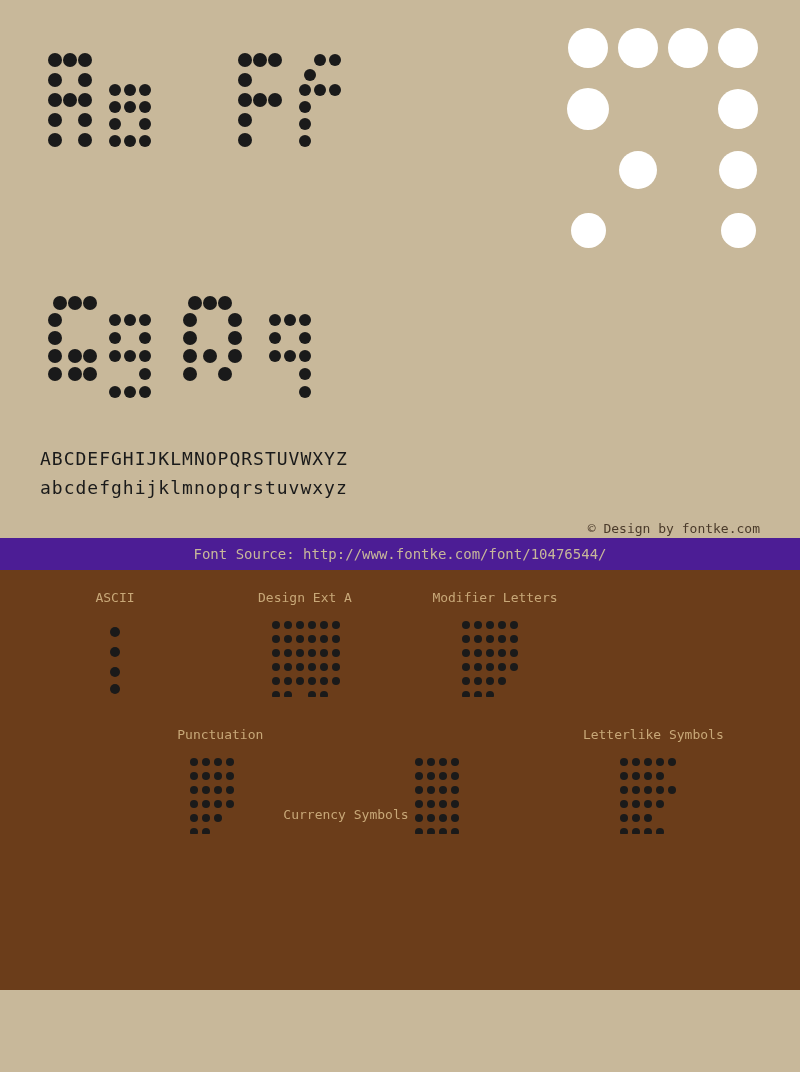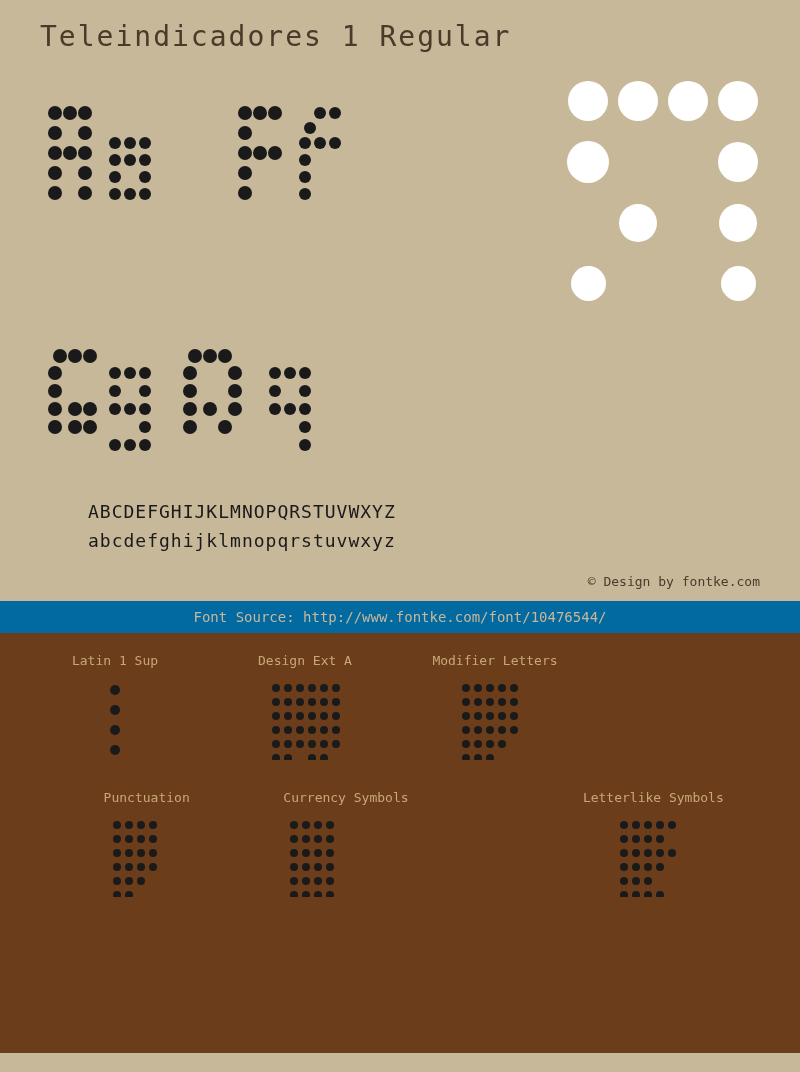--- a/index.html
+++ b/index.html
@@ -33,42 +33,41 @@
       display: flex;
       gap: 30px;
       align-items: flex-start;
       flex: 1;
     }
 
     
     .alpha-section {
       padding: 10px 40px;
       background: #c8b89a;
-      margin-left: 48px;
     }
 
     .alpha-row {
       font-family: monospace;
       font-size: 18px;
       color: #1a1a1a;
       letter-spacing: 1px;
       margin-bottom: 8px;
     }
 
     .copyright-row {
       text-align: right;
       font-size: 13px;
       color: #4a3a2a;
-      padding: 5px 40px 12px 0;
+      padding: 5px 40px 2px 0;
       background: #c8b89a;
     }
 
     
     .source-bar {
-      background: #0369a1;
+      background: #4c1d95;
       color: #c8b89a;
       text-align: center;
       padding: 8px;
       font-size: 14px;
     }
 
     .glyphs-section {
       background: #6b3d1a;
       padding: 20px 30px 30px 30px;
       min-height: 420px;
@@ -113,21 +112,20 @@
       display: flex;
       flex-direction: column;
       align-items: center;
     }
 
   </style>
 </head>
 <body>
 
 <div class="preview-section">
-  <div class="font-title">Teleindicadores 1  Regular</div>
 
   <div class="big-letters-row">
     <div class="letter-display">
 
       <svg width="160" height="130">
 
         <circle cx="15" cy="40" r="7" fill="#1a1a1a"></circle>
         <circle cx="30" cy="40" r="7" fill="#1a1a1a"></circle>
         <circle cx="45" cy="40" r="7" fill="#1a1a1a"></circle>
         <circle cx="15" cy="60" r="7" fill="#1a1a1a"></circle>
@@ -264,32 +262,32 @@
 </div>
 
 <div class="source-bar">
   <span>Font Source: http://www.fontke.com/font/10476544/</span>
 </div>
 
 <div class="glyphs-section">
 
   <div class="glyph-grid">
 
-
     <div class="glyph-cell">
-      <div class="glyph-label">Latin 1 Sup</div>
+      <div class="glyph-label">ASCII</div>
       <div class="glyph-preview">
         <svg width="30" height="80">
-          <circle cx="15" cy="10" r="5" fill="#1a1a1a"></circle>
-          <circle cx="15" cy="30" r="5" fill="#1a1a1a"></circle>
-          <circle cx="15" cy="50" r="5" fill="#1a1a1a"></circle>
-          <circle cx="15" cy="70" r="5" fill="#1a1a1a"></circle>
-        </svg>
-      </div>
-    </div>
+          <circle cx="15" cy="15" r="5" fill="#1a1a1a"></circle>
+          <circle cx="15" cy="35" r="5" fill="#1a1a1a"></circle>
+          <circle cx="15" cy="55" r="5" fill="#1a1a1a"></circle>
+          <circle cx="15" cy="72" r="5" fill="#1a1a1a"></circle>
+        </svg>
+      </div>
+    </div>
+
 
     <div class="glyph-cell">
       <div class="glyph-label">Design Ext A</div>
       <div class="glyph-preview">
         <svg width="75" height="80">
 
           <circle cx="8" cy="8" r="4" fill="#1a1a1a"></circle>
           <circle cx="20" cy="8" r="4" fill="#1a1a1a"></circle>
           <circle cx="32" cy="8" r="4" fill="#1a1a1a"></circle>
           <circle cx="44" cy="8" r="4" fill="#1a1a1a"></circle>
@@ -358,21 +356,21 @@
           <circle cx="8" cy="78" r="4" fill="#1a1a1a"></circle>
           <circle cx="20" cy="78" r="4" fill="#1a1a1a"></circle>
           <circle cx="32" cy="78" r="4" fill="#1a1a1a"></circle>
         </svg>
       </div>
     </div>
   </div>
 
   <div class="glyph-grid-2" style="grid-template-columns: repeat(3, 1fr); display: grid; gap: 20px;">
 
-    <div class="glyph-cell-2" style="display:flex;flex-direction:column;align-items:center;">
+    <div class="glyph-cell-2" style="display:flex;flex-direction:column;align-items:flex-end;">
       <div class="glyph-label">Punctuation</div>
       <div class="glyph-preview">
         <svg width="75" height="80">
           <circle cx="8" cy="8" r="4" fill="#1a1a1a"></circle>
           <circle cx="20" cy="8" r="4" fill="#1a1a1a"></circle>
           <circle cx="32" cy="8" r="4" fill="#1a1a1a"></circle>
           <circle cx="44" cy="8" r="4" fill="#1a1a1a"></circle>
           <circle cx="8" cy="22" r="4" fill="#1a1a1a"></circle>
           <circle cx="20" cy="22" r="4" fill="#1a1a1a"></circle>
           <circle cx="32" cy="22" r="4" fill="#1a1a1a"></circle>
@@ -387,21 +385,21 @@
           <circle cx="44" cy="50" r="4" fill="#1a1a1a"></circle>
           <circle cx="8" cy="64" r="4" fill="#1a1a1a"></circle>
           <circle cx="20" cy="64" r="4" fill="#1a1a1a"></circle>
           <circle cx="32" cy="64" r="4" fill="#1a1a1a"></circle>
           <circle cx="8" cy="78" r="4" fill="#1a1a1a"></circle>
           <circle cx="20" cy="78" r="4" fill="#1a1a1a"></circle>
         </svg>
       </div>
     </div>
 
-    <div class="glyph-cell-2" style="display:flex;flex-direction:column;align-items:flex-start;">
+    <div class="glyph-cell-2" style="display:flex;flex-direction:row;align-items:flex-end;">
       <div class="glyph-label">Currency Symbols</div>
       <div class="glyph-preview">
         <svg width="75" height="80">
           <circle cx="8" cy="8" r="4" fill="#1a1a1a"></circle>
           <circle cx="20" cy="8" r="4" fill="#1a1a1a"></circle>
           <circle cx="32" cy="8" r="4" fill="#1a1a1a"></circle>
           <circle cx="44" cy="8" r="4" fill="#1a1a1a"></circle>
           <circle cx="8" cy="22" r="4" fill="#1a1a1a"></circle>
           <circle cx="20" cy="22" r="4" fill="#1a1a1a"></circle>
           <circle cx="32" cy="22" r="4" fill="#1a1a1a"></circle>

